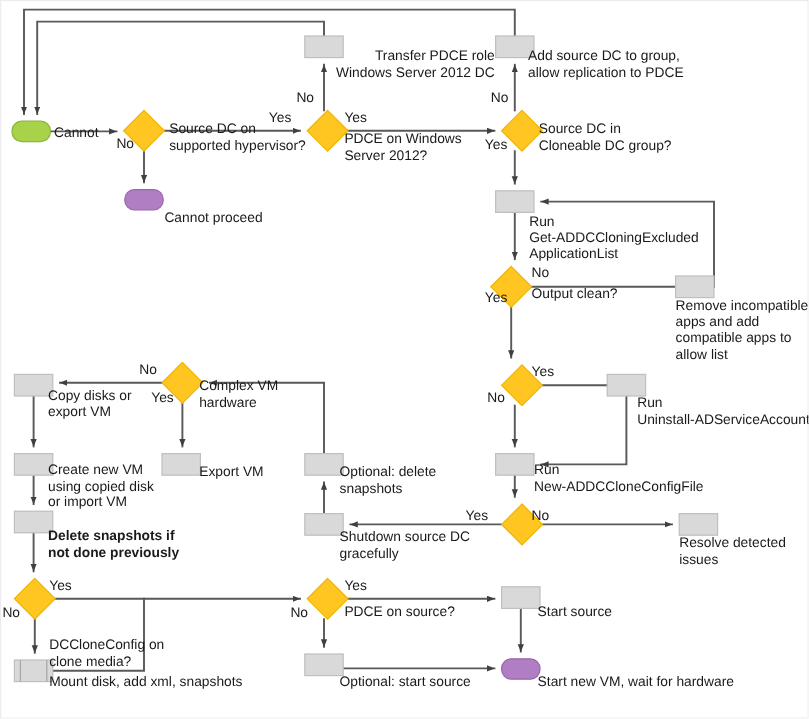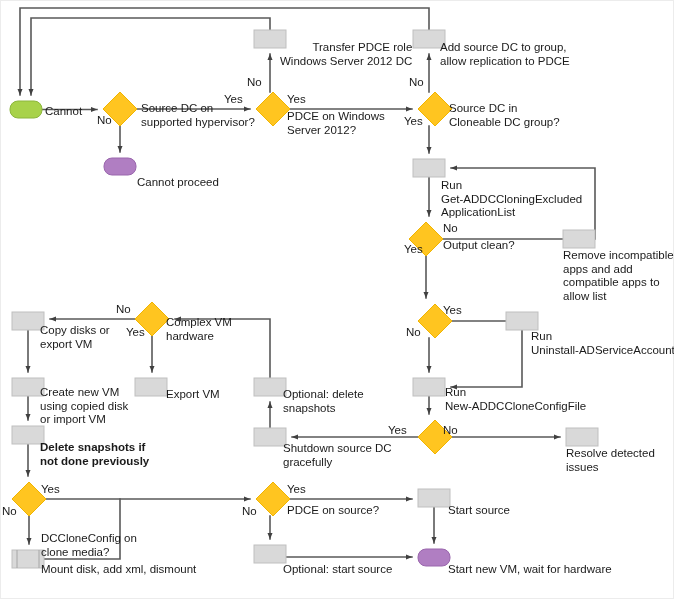--- a/index.html
+++ b/index.html
@@ -232,21 +232,21 @@
   <div class="node-label" style="left:445px; top:386px;">Run<br>New-ADDCCloneConfigFile</div>
   <div class="node-label" style="left:566px; top:447px;">Resolve detected<br>issues</div>
   <div class="node-label" style="left:166px; top:316px;">Complex VM<br>hardware</div>
   <div class="node-label" style="left:40px;  top:324px;">Copy disks or<br>export VM</div>
   <div class="node-label" style="left:40px;  top:386px;">Create new VM<br>using copied disk<br>or import VM</div>
   <div class="node-label" style="left:40px;  top:441px;font-weight:bold;">Delete snapshots if<br>not done previously</div>
   <div class="node-label" style="left:166px; top:388px;">Export VM</div>
   <div class="node-label" style="left:283px; top:388px;">Optional: delete<br>snapshots</div>
   <div class="node-label" style="left:283px; top:442px;">Shutdown source DC<br>gracefully</div>
   <div class="node-label" style="left:41px;  top:504px;margin-top:28px;">DCCloneConfig on<br>clone media?</div>
-  <div class="node-label" style="left:41px;  top:563px;">Mount disk, add xml, dismount</div>
+  <div class="node-label" style="left:41px;  top:563px;">Mount disk, add xml, snapshots</div>
   <div class="node-label" style="left:287px; top:504px;">PDCE on source?</div>
   <div class="node-label" style="left:448px; top:504px;">Start source</div>
   <div class="node-label" style="left:283px; top:563px;">Optional: start source</div>
   <div class="node-label" style="left:448px; top:563px;">Start new VM, wait for hardware</div>
 
   <div class="edge-label" style="left:97px;  top:114px;">No</div>
   <div class="edge-label" style="left:224px; top:93px;">Yes</div>
   <div class="edge-label" style="left:247px; top:76px;">No</div>
   <div class="edge-label" style="left:287px; top:93px;">Yes</div>
   <div class="edge-label" style="left:409px; top:76px;">No</div>

